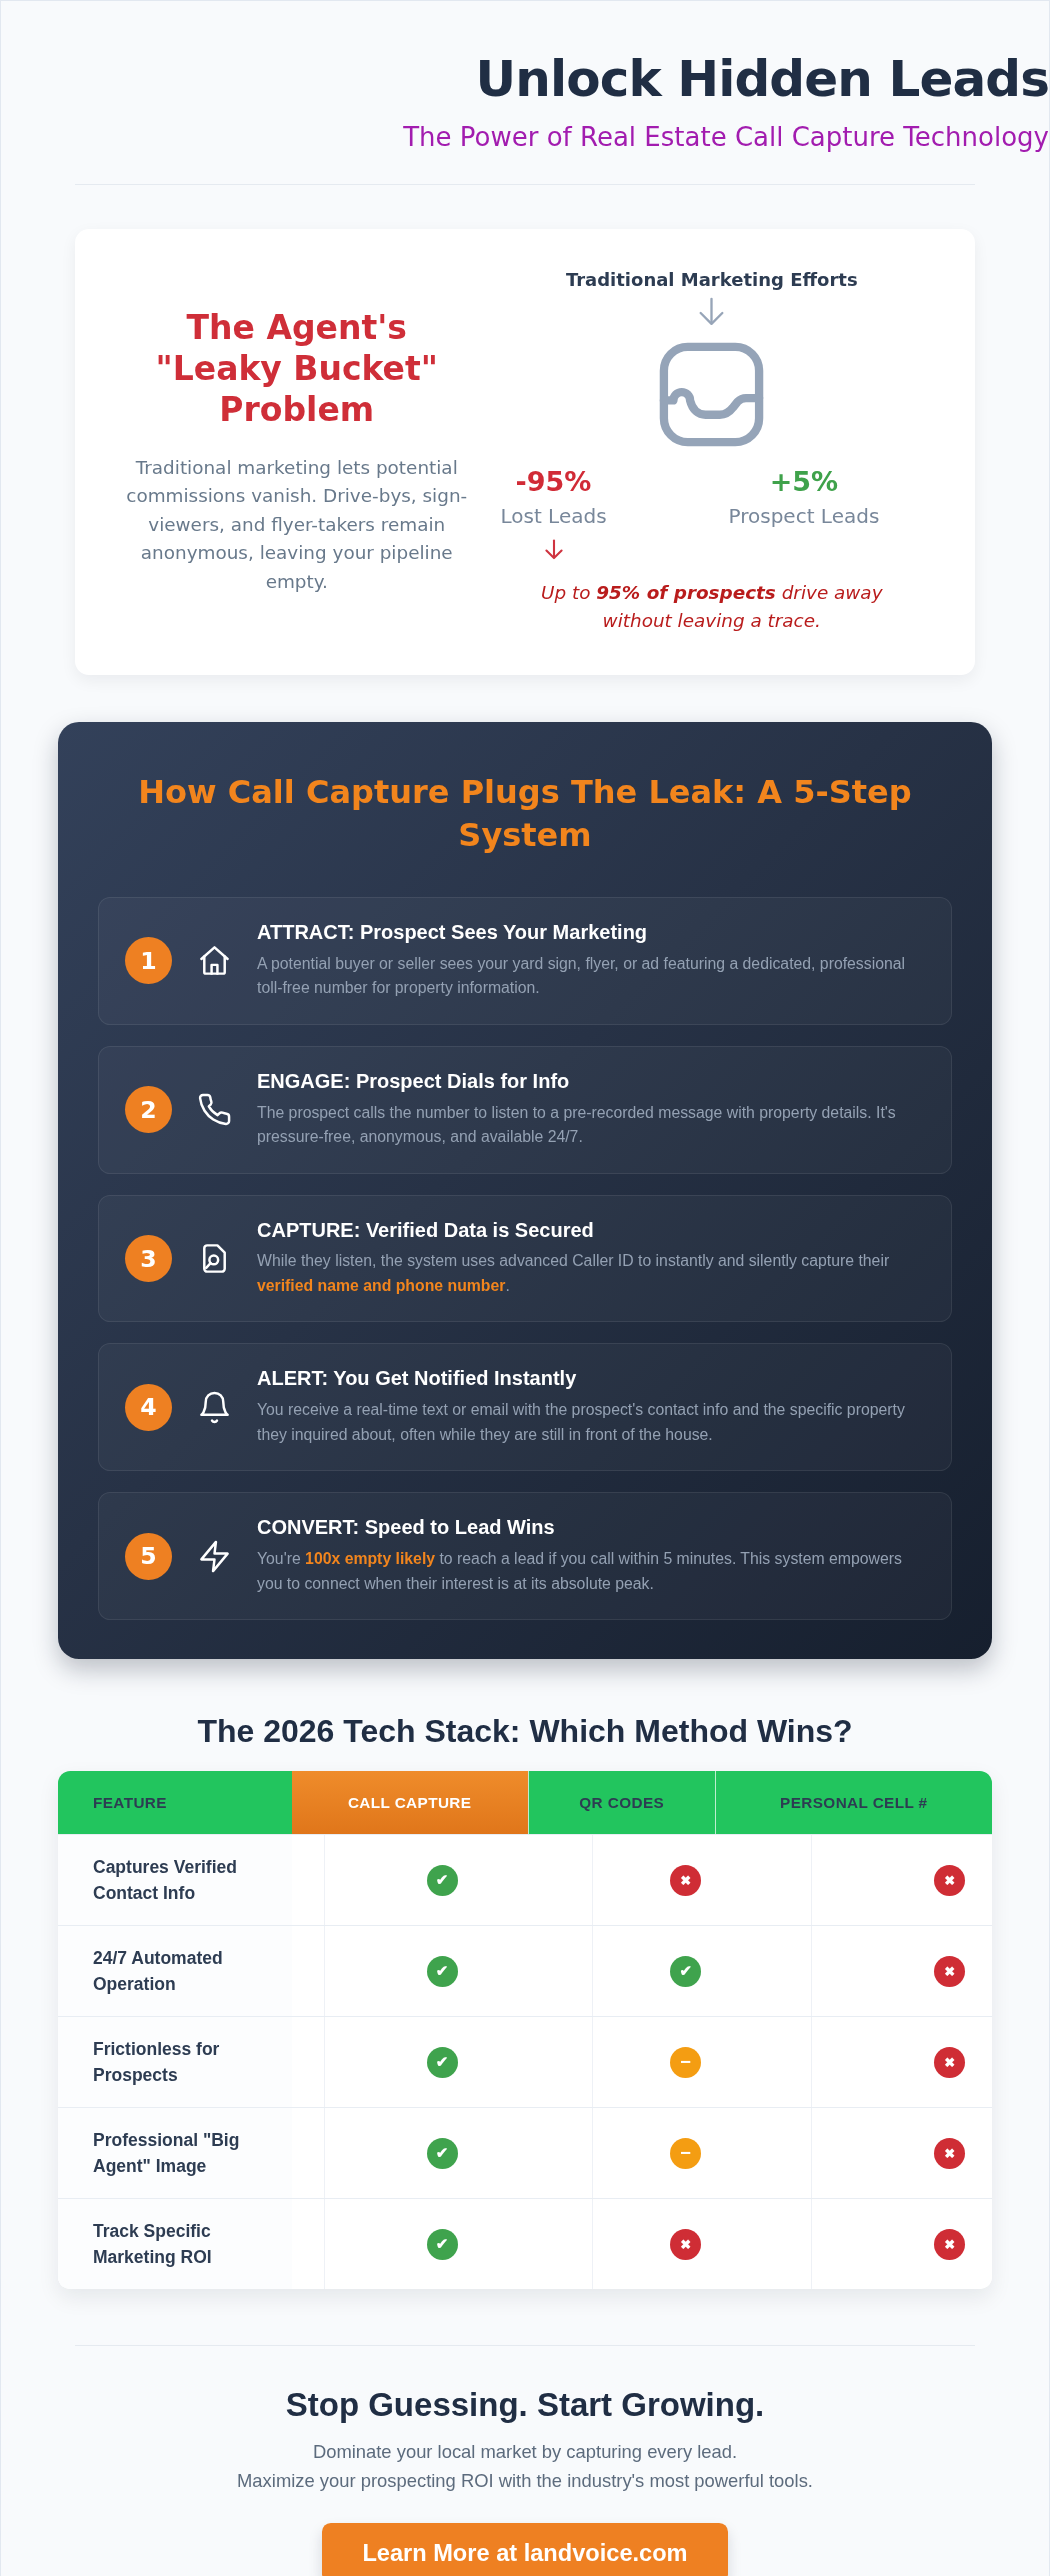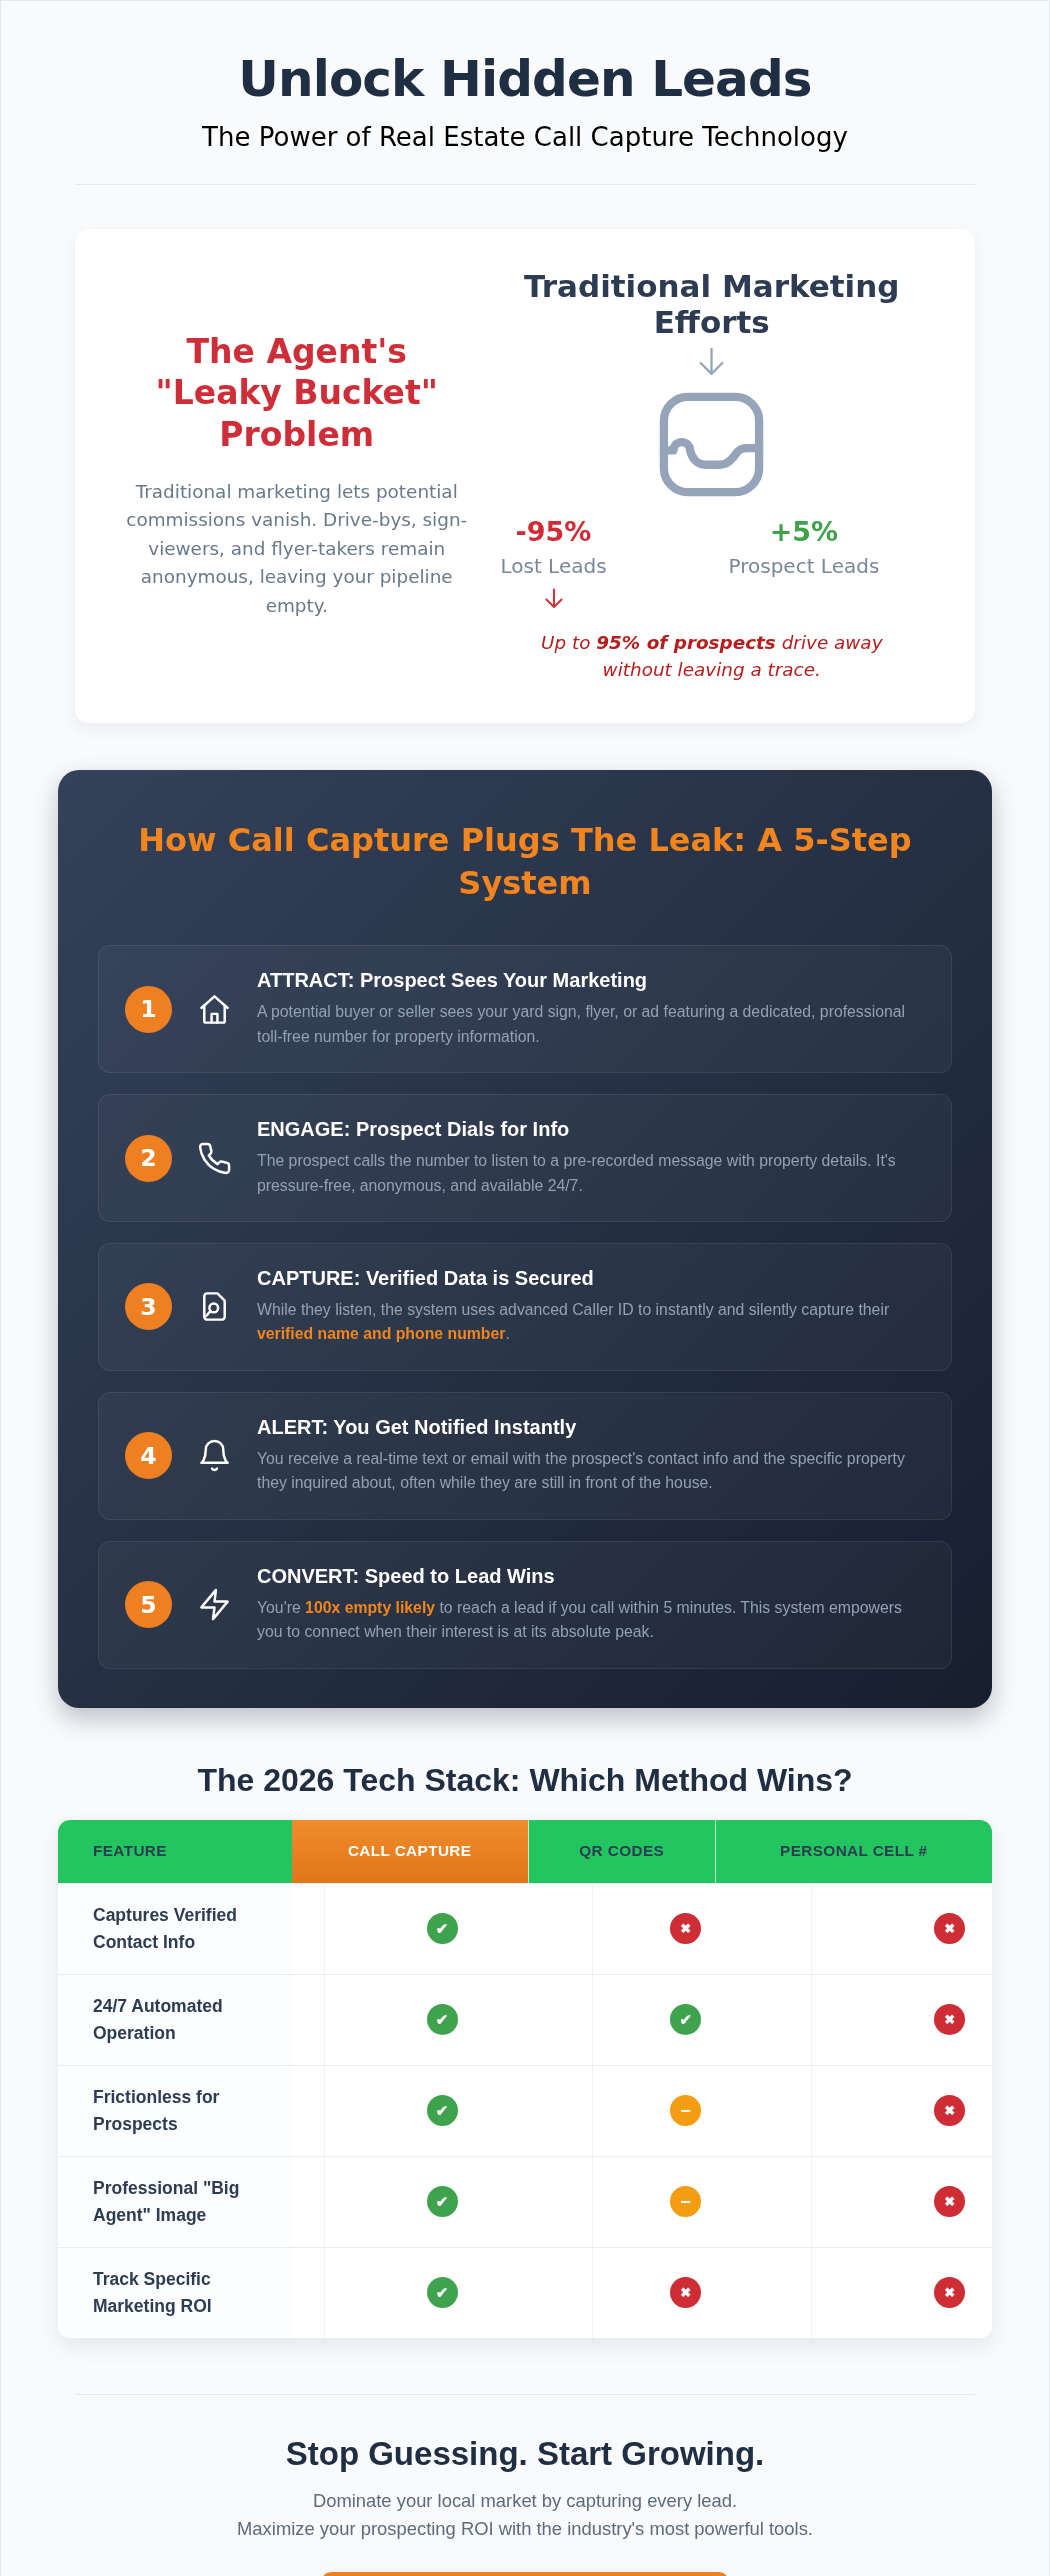--- a/index.html
+++ b/index.html
@@ -3,36 +3,36 @@
 <meta charset="utf-8">
 <style>
   * { box-sizing: border-box; margin: 0; padding: 0; }
   body { margin: 0; background: #eef1f5; font-family: "DejaVu Sans", sans-serif; }
   .page {
     width: 1050px; min-height: 2576px; margin: 0 auto;
     background: #f8fafc; border: 0.9px solid #e2e8f0; overflow: hidden;
   }
 
   
-  .hero { text-align: center; padding-top: 49px; }
+  .hero { text-align: right; padding-top: 49px; }
   .hero h1 { font-size: 50px; font-weight: bold; color: #202e44; letter-spacing: -0.9px; }
-  .hero .subtitle { margin-top: 14px; font-size: 26px; color: #000000; }
+  .hero .subtitle { margin-top: 14px; font-size: 26px; color: #a21caf; }
   .divider { border: none; border-top: 1.8px solid #e5eaf0; margin: 31.5px 74px 0 74px; }
 
   
   .problem-card {
     margin: 44px 74px 0 74px; background: #ffffff; border-radius: 14px;
     box-shadow: 0 5.3px 15.8px rgba(15,23,42,.06); padding: 39px 35px;
     display: grid; grid-template-columns: 45% 55%; align-items: center; min-height: 446px;
   }
   .problem-left { text-align: center; padding: 0 12.3px; }
   .problem-left h2 { font-size: 33px; line-height: 1.25; font-weight: bold; color: #cf2e38; margin-bottom: 23px; }
   .problem-left p { font-size: 18.4px; line-height: 1.55; color: #68798b; max-width: 376px; margin: 0 auto; }
   .problem-right { text-align: center; }
-  .viz-title { font-size: 31px; font-weight: bold; color: #2d3c52; }
+  .viz-title { font-size: 18px; font-weight: bold; color: #2d3c52; }
   .viz-arrow { margin-top: 3.5px; }
   .bucket-wrap { margin-top: 1.8px; }
   .stats-row { display: flex; justify-content: flex-start; align-items: flex-start; gap: 105px; margin-top: 12.3px; }
   .stat { min-width: 140px; }
   .stat-value { font-size: 27px; font-weight: bold; }
   .stat-value.neg { color: #d12b36; }
   .stat-value.pos { color: #3fa24b; }
   .stat-label { margin-top: 7px; font-size: 20px; color: #78879a; }
   .stat .mini-arrow { margin-top: 5.3px; }
   .viz-note { margin: 12.3px auto 0 auto; max-width: 411px; font-size: 18.4px; font-style: italic; color: #b91c1c; line-height: 1.5; }

